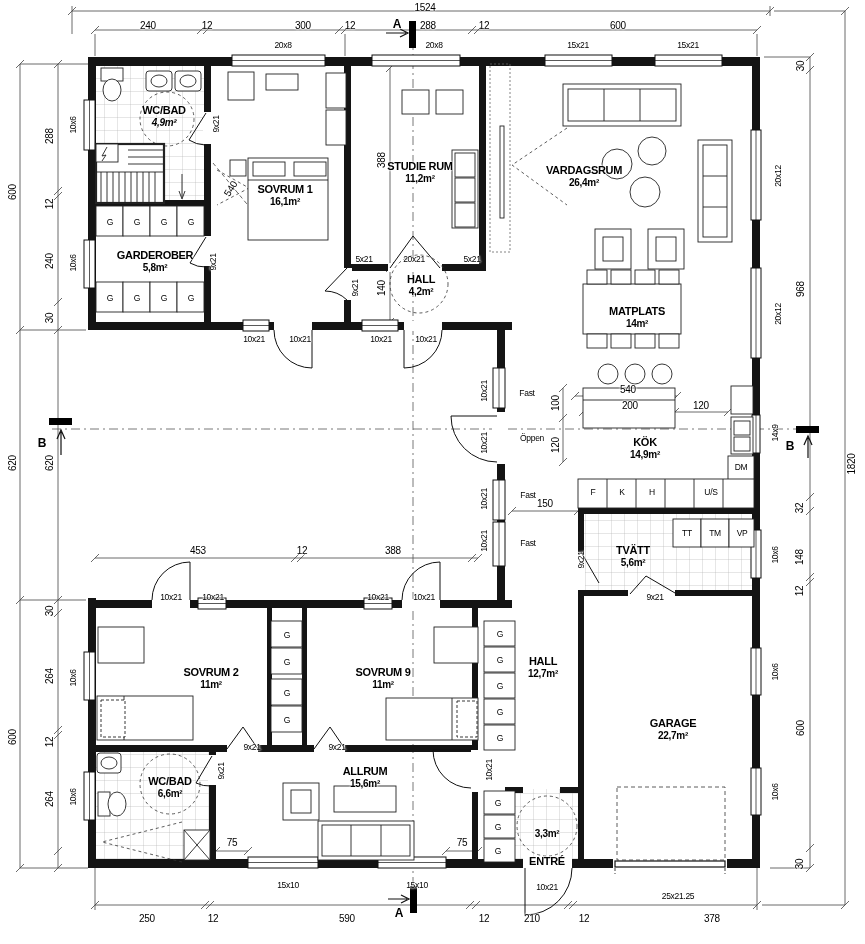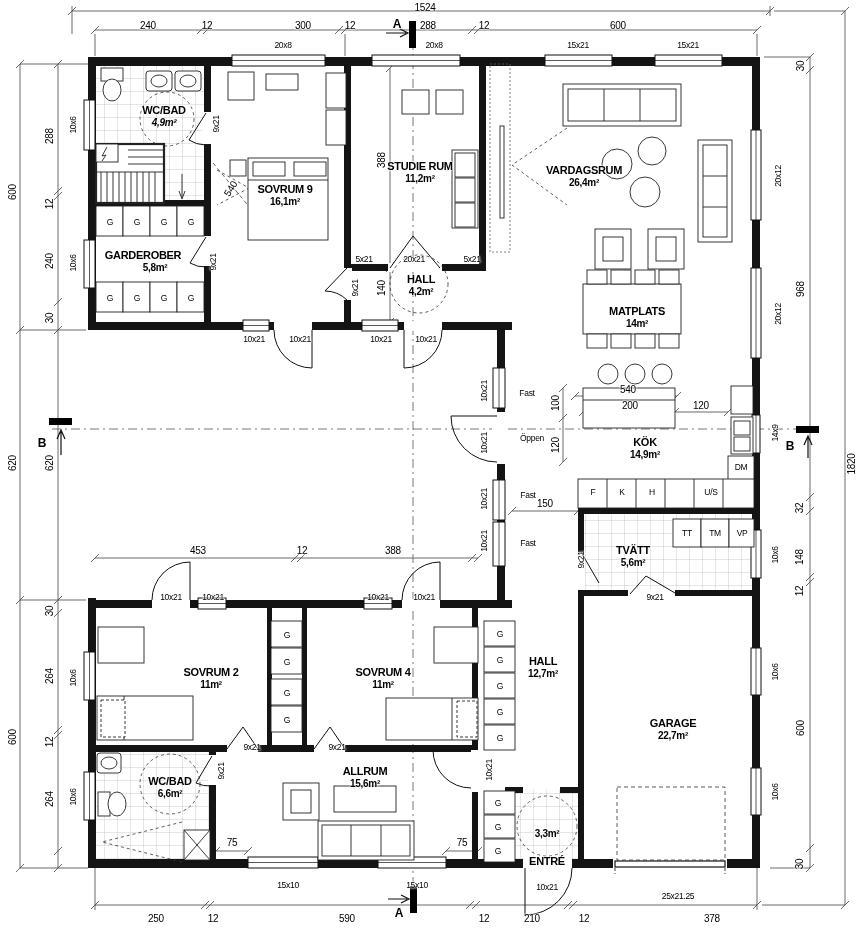--- a/index.html
+++ b/index.html
@@ -302,21 +302,21 @@
 
 <div id="label-layer">
       <div class="lbl dim" style="left: 425px; top: 8px;">1524</div>
       <div class="lbl dim" style="left: 148px; top: 26px;">240</div>
       <div class="lbl dim" style="left: 207px; top: 26px;">12</div>
       <div class="lbl dim" style="left: 303px; top: 26px;">300</div>
       <div class="lbl dim" style="left: 350px; top: 26px;">12</div>
       <div class="lbl dim" style="left: 428px; top: 26px;">288</div>
       <div class="lbl dim" style="left: 484px; top: 26px;">12</div>
       <div class="lbl dim" style="left: 618px; top: 26px;">600</div>
-      <div class="lbl dim" style="left: 156px; top: 919px;">250</div>
+      <div class="lbl dim" style="left: 147px; top: 919px;">250</div>
       <div class="lbl dim" style="left: 213px; top: 919px;">12</div>
       <div class="lbl dim" style="left: 347px; top: 919px;">590</div>
       <div class="lbl dim" style="left: 484px; top: 919px;">12</div>
       <div class="lbl dim" style="left: 532px; top: 919px;">210</div>
       <div class="lbl dim" style="left: 584px; top: 919px;">12</div>
       <div class="lbl dim" style="left: 669px; top: 919px; margin-left: 43px;">378</div>
       <div class="lbl dim" style="left: 13px; top: 192px; transform: translate(-50%, -50%) rotate(-90deg);">600</div>
       <div class="lbl dim" style="left: 13px; top: 463px; transform: translate(-50%, -50%) rotate(-90deg);">620</div>
       <div class="lbl dim" style="left: 13px; top: 737px; transform: translate(-50%, -50%) rotate(-90deg);">600</div>
       <div class="lbl dim" style="left: 50px; top: 136px; transform: translate(-50%, -50%) rotate(-90deg);">288</div>
@@ -423,39 +423,39 @@
       <div class="lbl fixture" style="left: 500px; top: 738px;">G</div>
       <div class="lbl fixture" style="left: 498px; top: 803px;">G</div>
       <div class="lbl fixture" style="left: 498px; top: 827px;">G</div>
       <div class="lbl fixture" style="left: 498px; top: 851px;">G</div>
       <div class="lbl section" style="left: 397px; top: 24px;">A</div>
       <div class="lbl section" style="left: 399px; top: 913px;">A</div>
       <div class="lbl section" style="left: 42px; top: 443px;">B</div>
       <div class="lbl section" style="left: 790px; top: 446px;">B</div>
       <div class="lbl room-name" style="left: 164px; top: 110px;">WC/BAD</div>
       <div class="lbl room-area" style="left: 164px; top: 123px; font-style: italic;">4,9m²</div>
-      <div class="lbl room-name" style="left: 285px; top: 189px;">SOVRUM 9</div>
+      <div class="lbl room-name" style="left: 285px; top: 189px;">SOVRUM 1</div>
       <div class="lbl room-area" style="left: 285px; top: 202px;">16,1m²</div>
       <div class="lbl room-name" style="left: 420px; top: 166px;">STUDIE RUM</div>
       <div class="lbl room-area" style="left: 420px; top: 179px;">11,2m²</div>
       <div class="lbl room-name" style="left: 584px; top: 170px;">VARDAGSRUM</div>
       <div class="lbl room-area" style="left: 584px; top: 183px;">26,4m²</div>
-      <div class="lbl room-name" style="left: 143px; top: 255px;">GARDEROBER</div>
+      <div class="lbl room-name" style="left: 155px; top: 255px;">GARDEROBER</div>
       <div class="lbl room-area" style="left: 155px; top: 268px;">5,8m²</div>
       <div class="lbl room-name" style="left: 421px; top: 279px;">HALL</div>
       <div class="lbl room-area" style="left: 421px; top: 292px;">4,2m²</div>
       <div class="lbl room-name" style="left: 637px; top: 311px;">MATPLATS</div>
       <div class="lbl room-area" style="left: 637px; top: 324px;">14m²</div>
       <div class="lbl room-name" style="left: 645px; top: 442px;">KÖK</div>
       <div class="lbl room-area" style="left: 645px; top: 455px;">14,9m²</div>
       <div class="lbl room-name" style="left: 633px; top: 550px;">TVÄTT</div>
       <div class="lbl room-area" style="left: 633px; top: 563px;">5,6m²</div>
       <div class="lbl room-name" style="left: 211px; top: 672px;">SOVRUM 2</div>
       <div class="lbl room-area" style="left: 211px; top: 685px;">11m²</div>
-      <div class="lbl room-name" style="left: 383px; top: 672px;">SOVRUM 4</div>
+      <div class="lbl room-name" style="left: 383px; top: 672px;">SOVRUM 9</div>
       <div class="lbl room-area" style="left: 383px; top: 685px;">11m²</div>
       <div class="lbl room-name" style="left: 543px; top: 661px;">HALL</div>
       <div class="lbl room-area" style="left: 543px; top: 674px;">12,7m²</div>
       <div class="lbl room-name" style="left: 673px; top: 723px;">GARAGE</div>
       <div class="lbl room-area" style="left: 673px; top: 736px;">22,7m²</div>
       <div class="lbl room-name" style="left: 365px; top: 771px;">ALLRUM</div>
       <div class="lbl room-area" style="left: 365px; top: 784px;">15,6m²</div>
       <div class="lbl room-name" style="left: 170px; top: 781px;">WC/BAD</div>
       <div class="lbl room-area" style="left: 170px; top: 794px;">6,6m²</div>
       <div class="lbl room-name" style="left: 547px; top: 821px; margin-top: 40px;">ENTRÉ</div>

